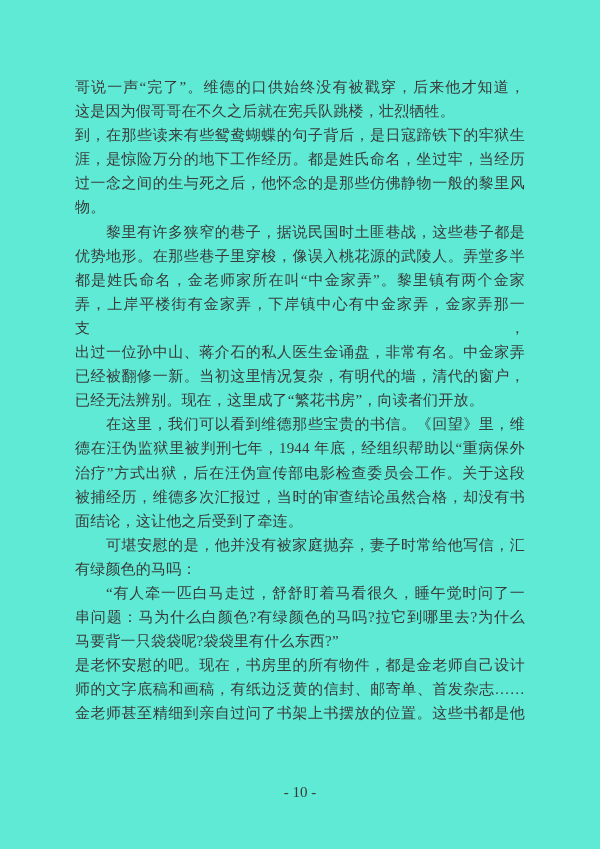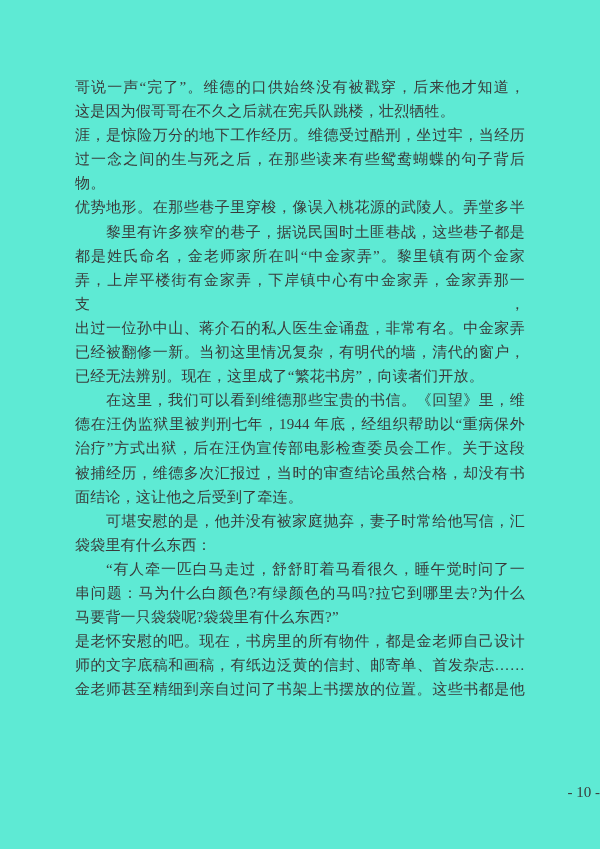--- a/index.html
+++ b/index.html
@@ -41,49 +41,50 @@
     text-align-last: left;
   }
   .line.indent {
     text-indent: 31px;
   }
   .footer {
     position: absolute;
     left: 0;
     top: 784px;
     width: 600px;
-    text-align: right;
+    text-align: center;
     font-size: 15px;
     color: #3a3a3a;
   }
 </style>
 </head>
 <body>
 
 <div class="page">
   <div class="text-block">
       <div class="line fill">哥说一声“完了”。维德的口供始终没有被戳穿，后来他才知道，</div>
       <div class="line short">这是因为假哥哥在不久之后就在宪兵队跳楼，壮烈牺牲。</div>
-      <div class="line fill">涯，是惊险万分的地下工作经历。维德受过酷刑，坐过牢，当经历</div>
-      <div class="line fill">过一念之间的生与死之后，在那些读来有些鸳鸯蝴蝶的句子背后</div>
+      <div class="line fill">到，在那些读来有些鸳鸯蝴蝶的句子背后，是日寇蹄铁下的牢狱生</div>
+      <div class="line fill">涯，是惊险万分的地下工作经历。都是姓氏命名，坐过牢，当经历</div>
+      <div class="line fill">过一念之间的生与死之后，他怀念的是那些仿佛静物一般的黎里风</div>
       <div class="line short">物。</div>
+      <div class="line fill indent">黎里有许多狭窄的巷子，据说民国时土匪巷战，这些巷子都是</div>
       <div class="line fill">优势地形。在那些巷子里穿梭，像误入桃花源的武陵人。弄堂多半</div>
-      <div class="line fill indent">黎里有许多狭窄的巷子，据说民国时土匪巷战，这些巷子都是</div>
       <div class="line fill">都是姓氏命名，金老师家所在叫“中金家弄”。黎里镇有两个金家</div>
       <div class="line fill">弄，上岸平楼街有金家弄，下岸镇中心有中金家弄，金家弄那一支，</div>
       <div class="line fill">出过一位孙中山、蒋介石的私人医生金诵盘，非常有名。中金家弄</div>
       <div class="line fill">已经被翻修一新。当初这里情况复杂，有明代的墙，清代的窗户，</div>
       <div class="line short">已经无法辨别。现在，这里成了“繁花书房”，向读者们开放。</div>
       <div class="line fill indent">在这里，我们可以看到维德那些宝贵的书信。《回望》里，维</div>
       <div class="line fill">德在汪伪监狱里被判刑七年，1944 年底，经组织帮助以“重病保外</div>
       <div class="line fill">治疗”方式出狱，后在汪伪宣传部电影检查委员会工作。关于这段</div>
       <div class="line fill">被捕经历，维德多次汇报过，当时的审查结论虽然合格，却没有书</div>
       <div class="line short">面结论，这让他之后受到了牵连。</div>
       <div class="line fill indent">可堪安慰的是，他并没有被家庭抛弃，妻子时常给他写信，汇</div>
-      <div class="line short">袋袋里有什么东西：</div>
+      <div class="line short">有绿颜色的马吗：</div>
       <div class="line fill indent">“有人牵一匹白马走过，舒舒盯着马看很久，睡午觉时问了一</div>
       <div class="line fill">串问题：马为什么白颜色?有绿颜色的马吗?拉它到哪里去?为什么</div>
       <div class="line short">马要背一只袋袋呢?袋袋里有什么东西?”</div>
       <div class="line fill">是老怀安慰的吧。现在，书房里的所有物件，都是金老师自己设计</div>
       <div class="line fill">师的文字底稿和画稿，有纸边泛黄的信封、邮寄单、首发杂志……</div>
       <div class="line fill">金老师甚至精细到亲自过问了书架上书摆放的位置。这些书都是他</div>
     </div>
   <div class="footer">- 10 -</div>
 </div>
 

